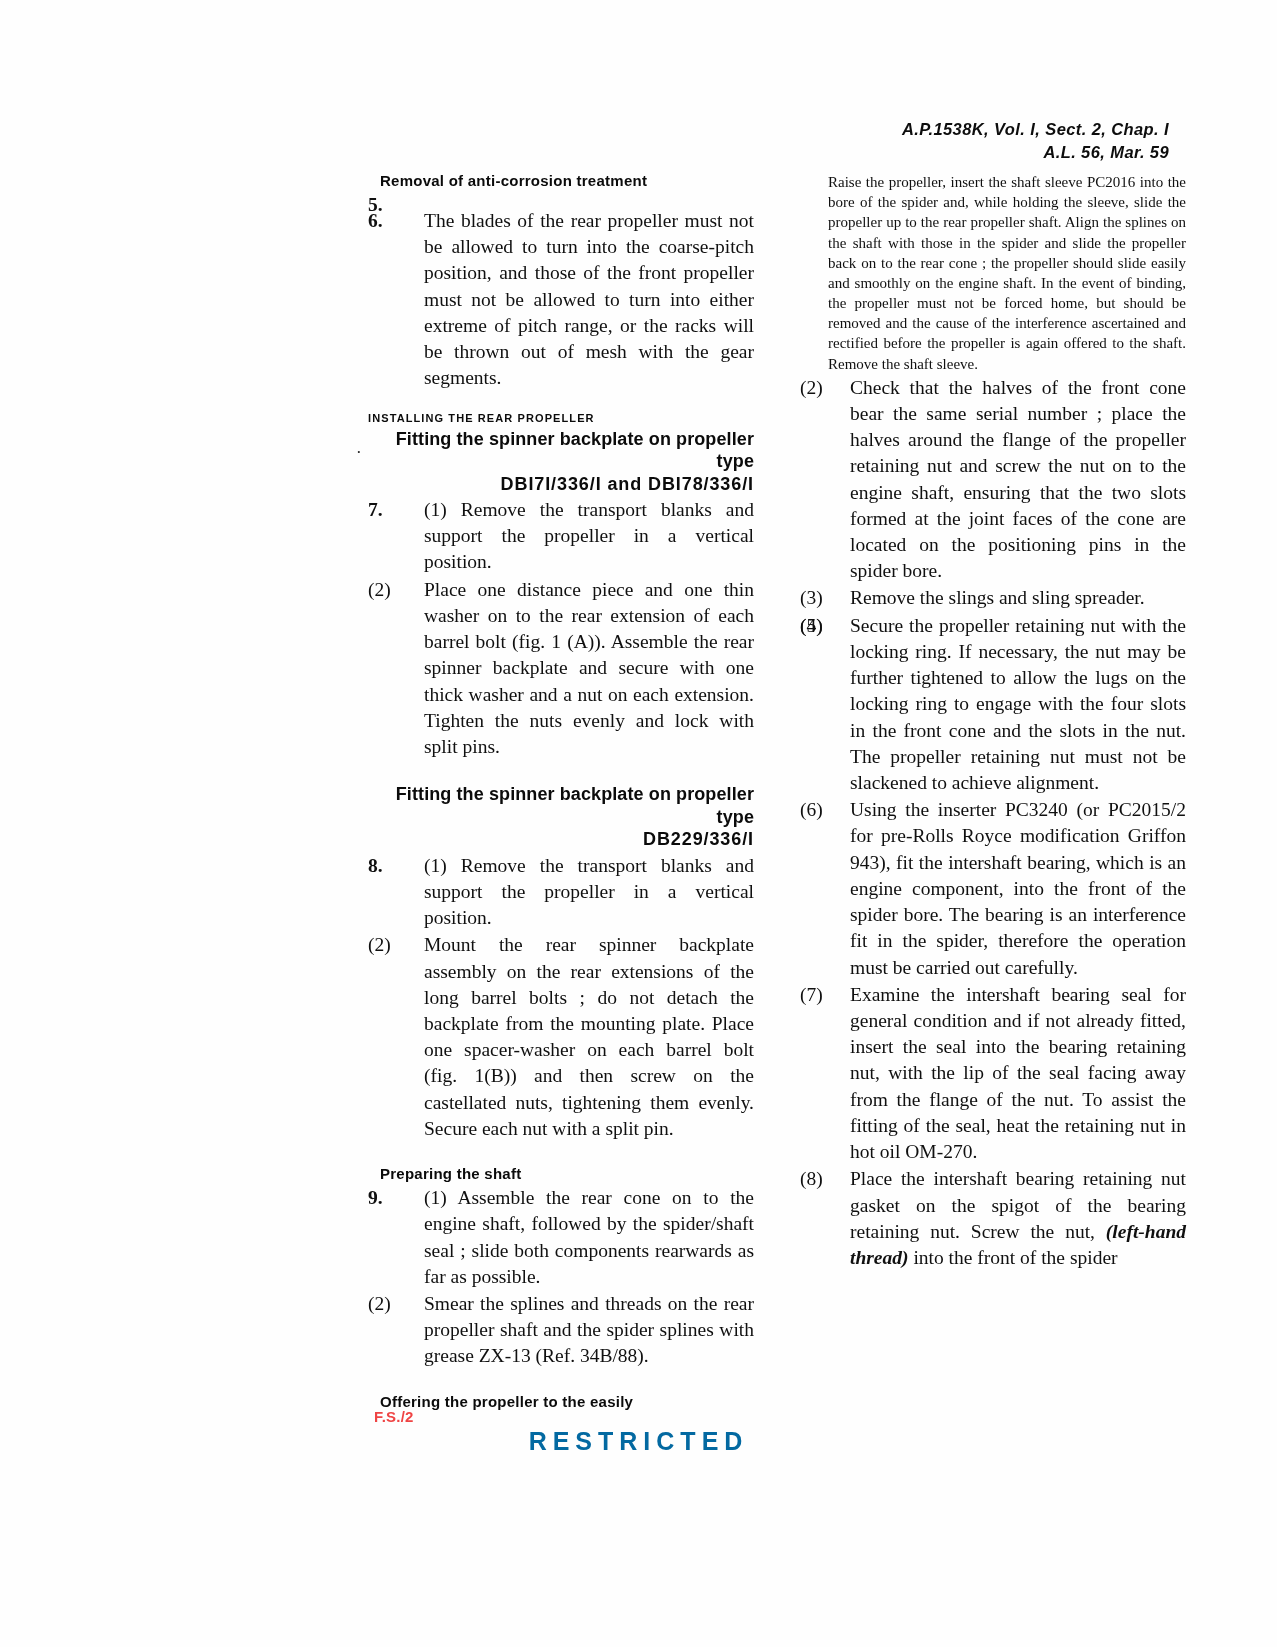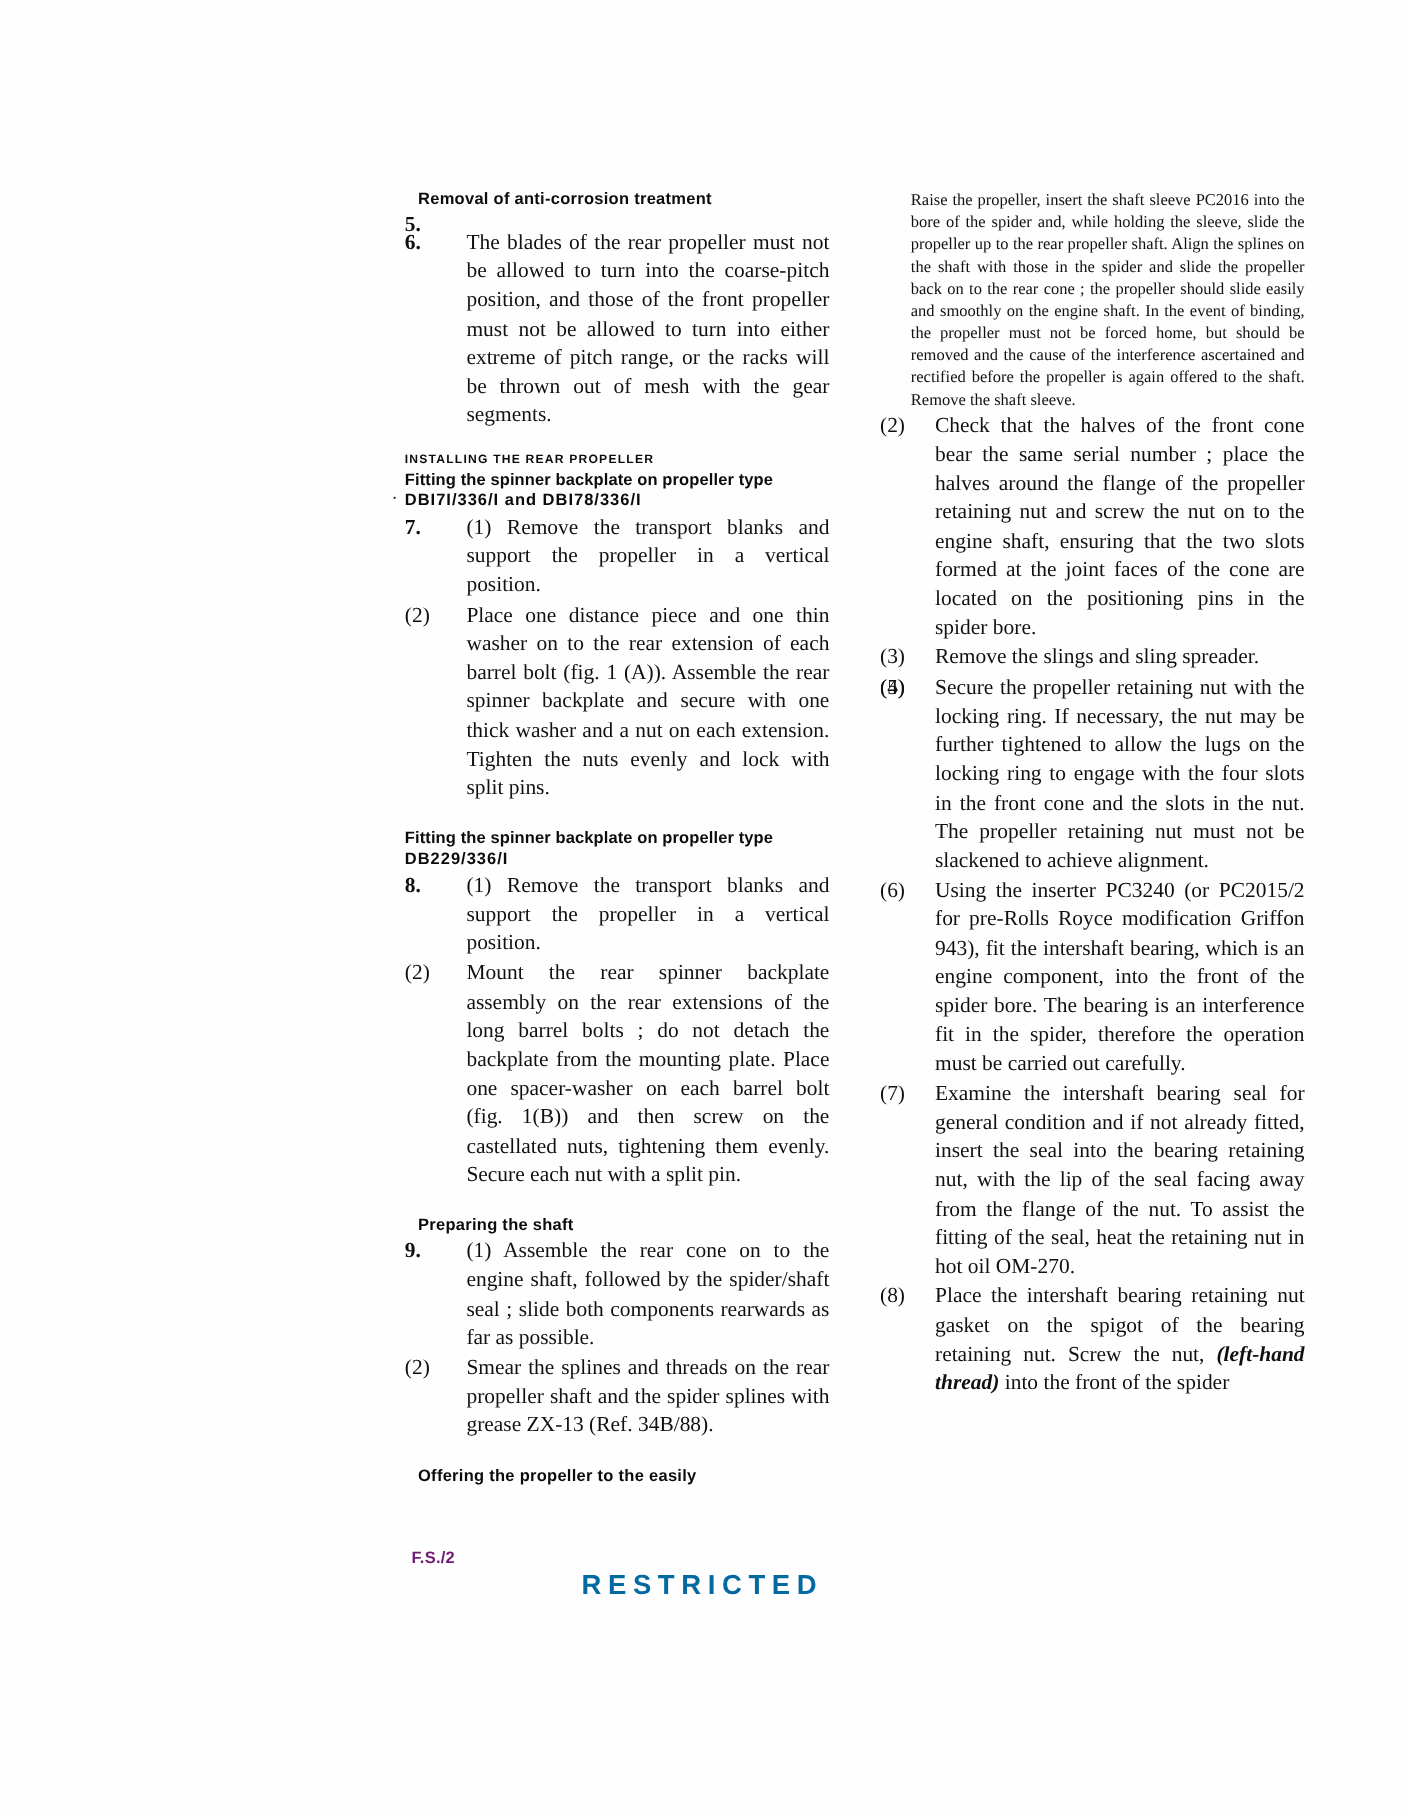--- a/index.html
+++ b/index.html
@@ -58,23 +58,23 @@
     letter-spacing: 0.25px;
     margin: 0 0 3px 12px;
   }
   .main-head {
     font-size: 11px;
     letter-spacing: 1.1px;
     text-align: left;
     margin: 20px 0 4px 0;
   }
   .sub-head {
-    font-size: 15px;
+    font-size: 18px;
     letter-spacing: 0.1px;
-    text-align: left;
+    text-align: right;
     margin: 0 0 2px 0;
     line-height: 1.25;
   }
   .sub-head .code-line {
     display: block;
     letter-spacing: 0.9px;
   }
 
   .hang {
     position: relative;
@@ -122,21 +122,21 @@
 
   
   .fs-mark {
     position: absolute;
     left: 374px;
     top: 1408px;
     font-family: "Liberation Sans", "DejaVu Sans", sans-serif;
     font-weight: bold;
     font-size: 15px;
     letter-spacing: 0.2px;
-    color: #701a75;
+    color: #ef4444;
   }
   .restricted {
     position: absolute;
     top: 1427px;
     left: 0;
     width: 1277px;
     text-align: center;
     font-family: "Liberation Sans", "DejaVu Sans", sans-serif;
     font-weight: bold;
     font-size: 25px;
@@ -149,20 +149,24 @@
     top: 443px;
     font-size: 17px;
     color: #222;
   }
 </style>
 </head>
 <body>
 
 <div class="page">
 
+  <div class="doc-header">
+    <div>A.P.1538K, Vol. I, Sect. 2, Chap. I</div>
+    <div>A.L. 56, Mar. 59</div>
+  </div>
 
   <div class="dot-mark">·</div>
 
   <div class="columns">
 
     <div class="col left">
 
       <div class="sec-head">Removal of anti-corrosion treatment</div>
 
       <div class="hang">

